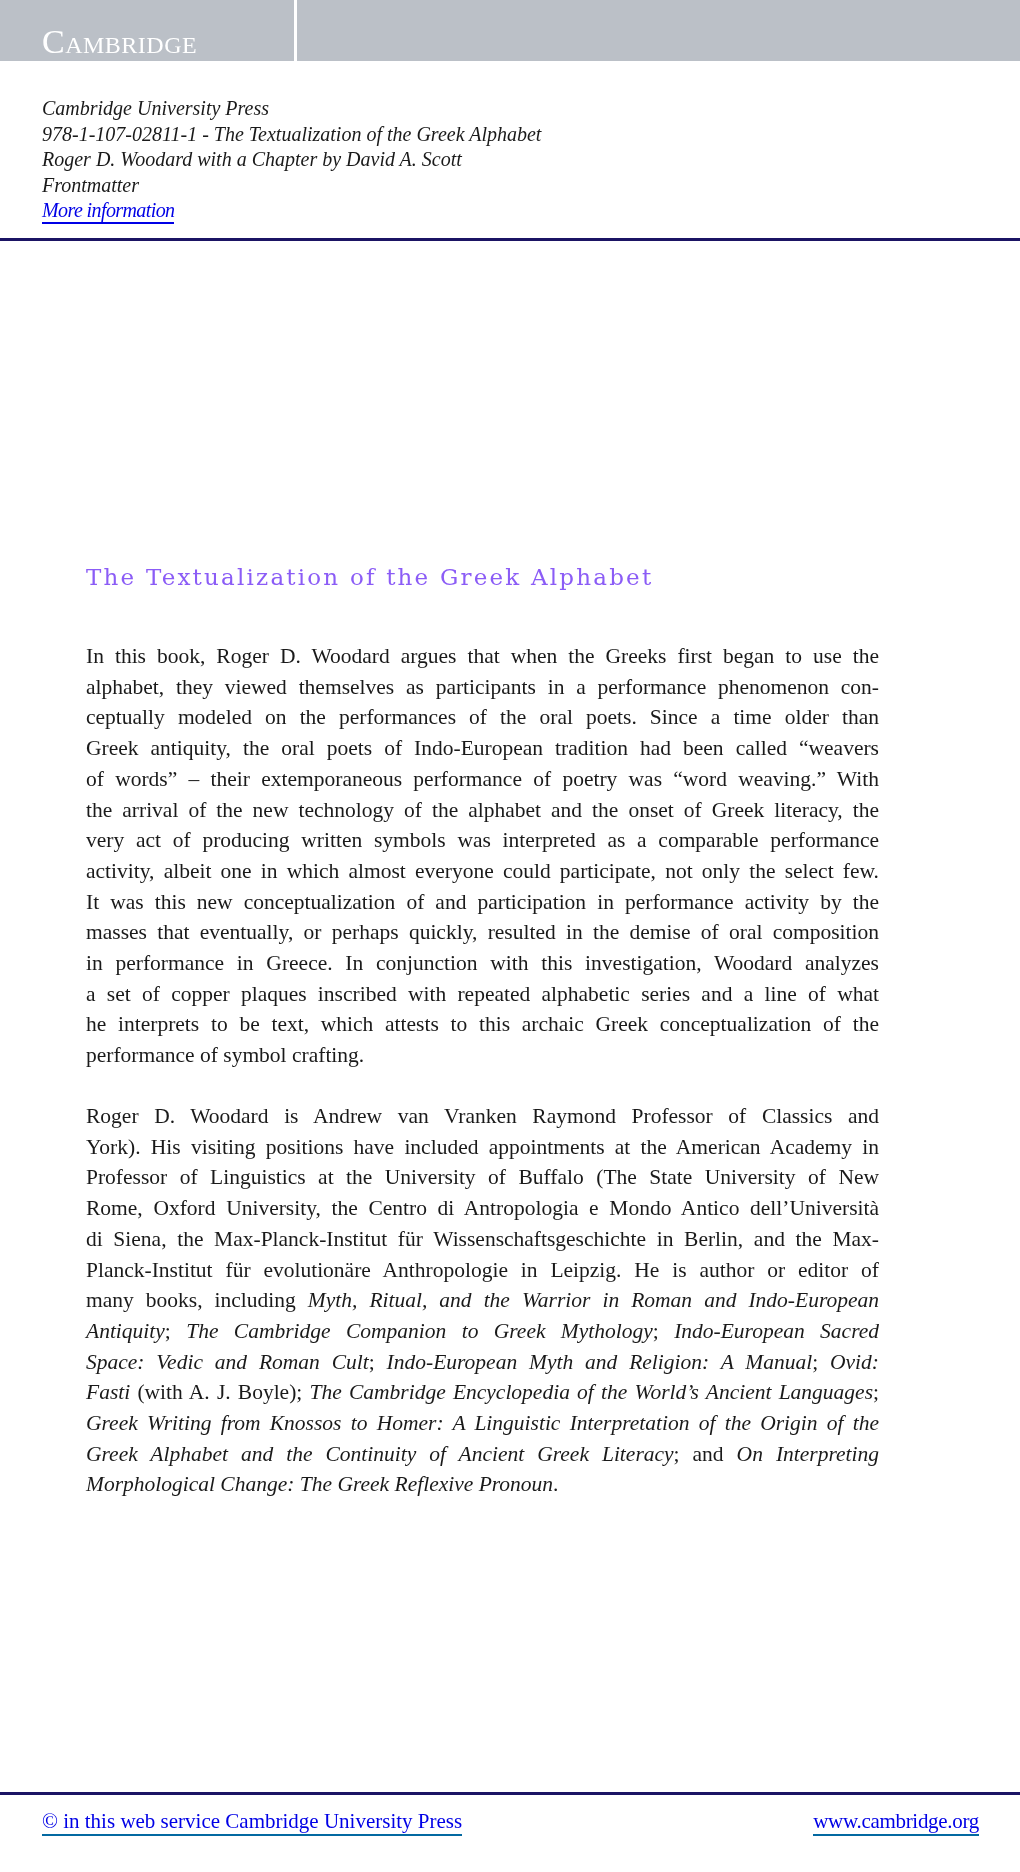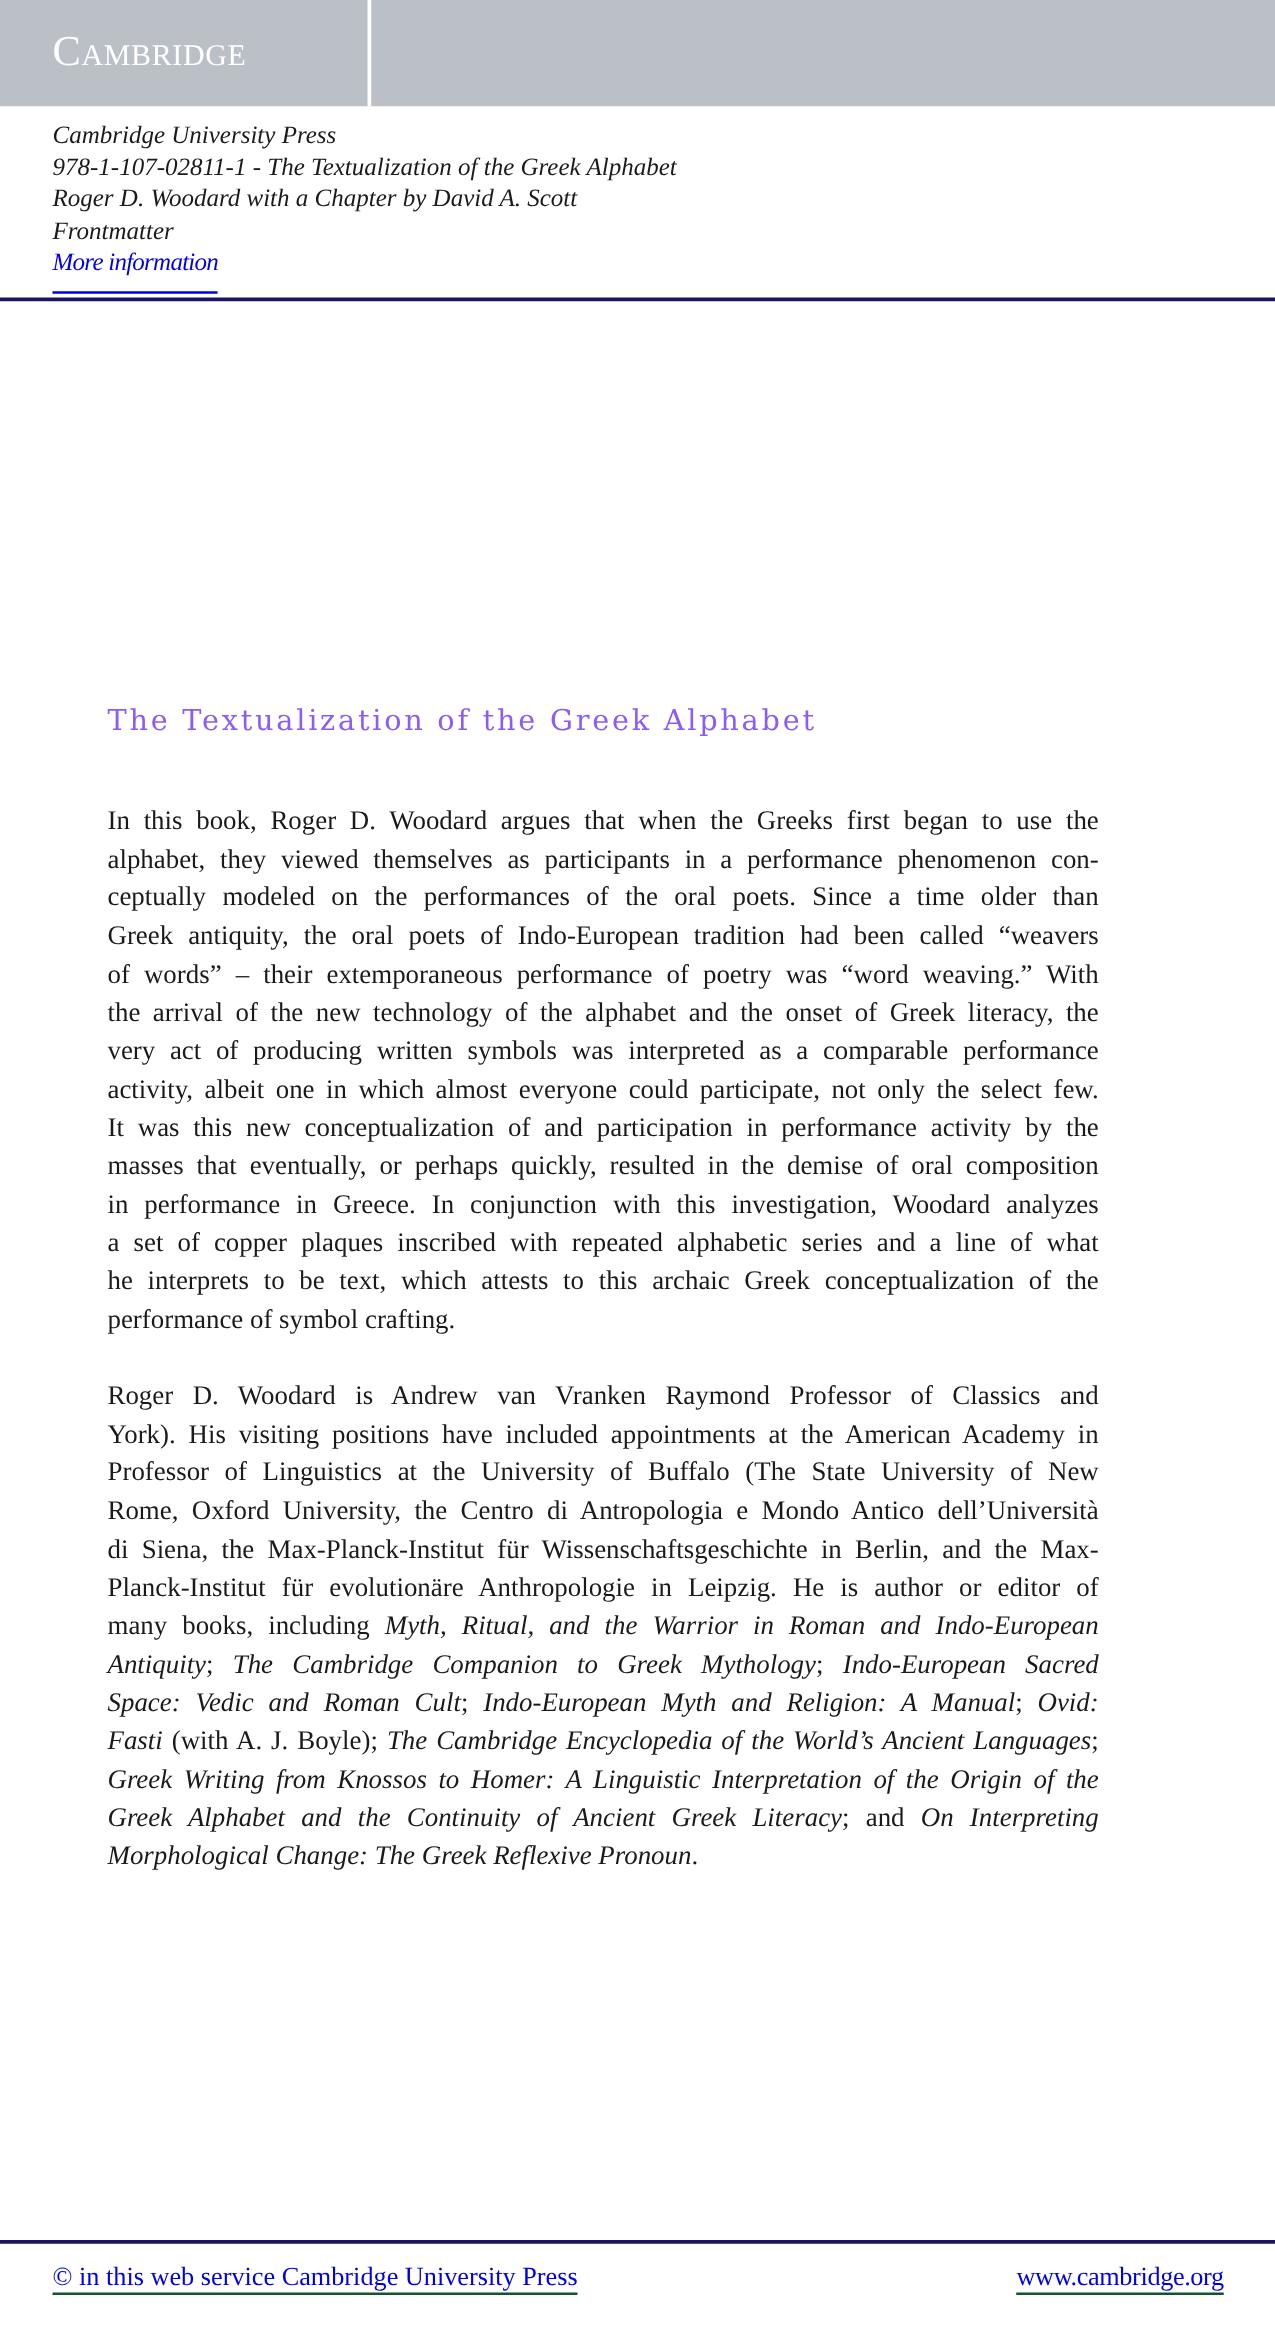--- a/index.html
+++ b/index.html
@@ -12,21 +12,21 @@
       height: 1872px;
       position: relative;
       overflow: hidden;
       font-family: "Liberation Serif", "DejaVu Serif", serif;
       color: #1a1a1a;
     }
     .brand-bar {
       position: absolute;
       left: 0; top: 0;
       width: 1020px;
-      height: 85px;
+      height: 61px;
       background: #bbc0c7;
     }
     .brand-divider {
       position: absolute;
       left: 294px; top: 0;
       width: 3px; height: 85px;
       background: #ffffff;
     }
     .brand-logo {
       position: absolute;
@@ -44,21 +44,21 @@
       font-family: "Liberation Serif", "DejaVu Serif", serif;
       font-size: 20px;
       line-height: 25.5px;
       color: #1a1a1a;
     }
     .meta .line { white-space: nowrap; font-style: italic; }
     .meta a.more {
       color: #0000e6;
       text-decoration: none;
       border-bottom: 2px solid #0000e6;
-      padding-bottom: 12px;
+      padding-bottom: 1px;
       letter-spacing: -0.6px;
       cursor: pointer;
     }
     .top-rule {
       position: absolute;
       left: 0; top: 238px;
       width: 1020px; height: 3px;
       background: #1b1464;
     }
     .book-title {
@@ -101,21 +101,21 @@
       background: #1b1464;
     }
     .footer-left, .footer-right {
       position: absolute;
       top: 1808px;
       font-family: "Liberation Serif", serif;
       font-size: 21px;
       line-height: 26px;
       color: #0000e6;
       text-decoration: none;
-      border-bottom: 2px solid #14532d;
+      border-bottom: 2px solid #0369a1;
       cursor: pointer;
       white-space: nowrap;
     }
     .footer-left { left: 42px; }
     .footer-right { right: 41px; letter-spacing: -0.3px; }
   </style>
 </head>
 <body>
 
 <div class="brand-bar">

